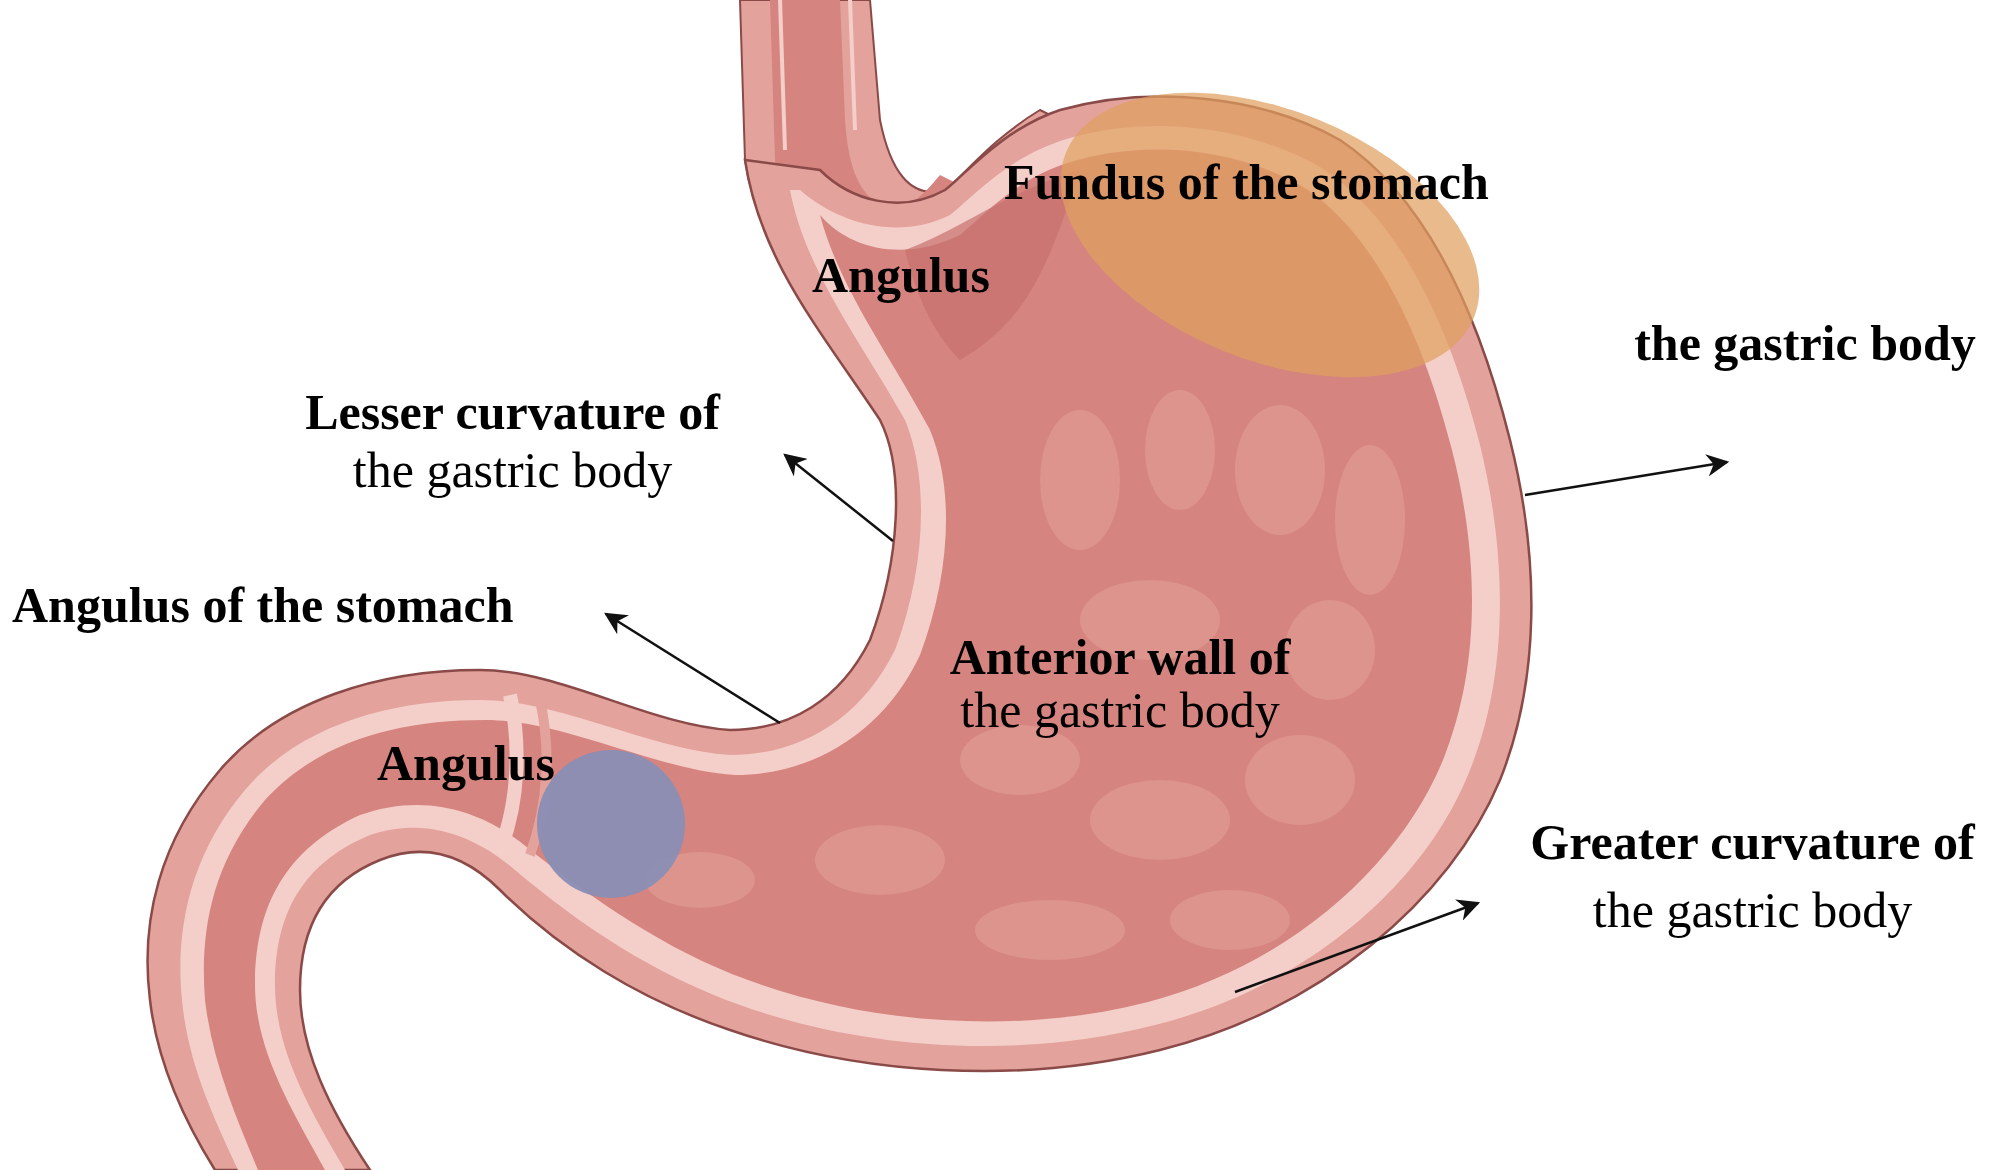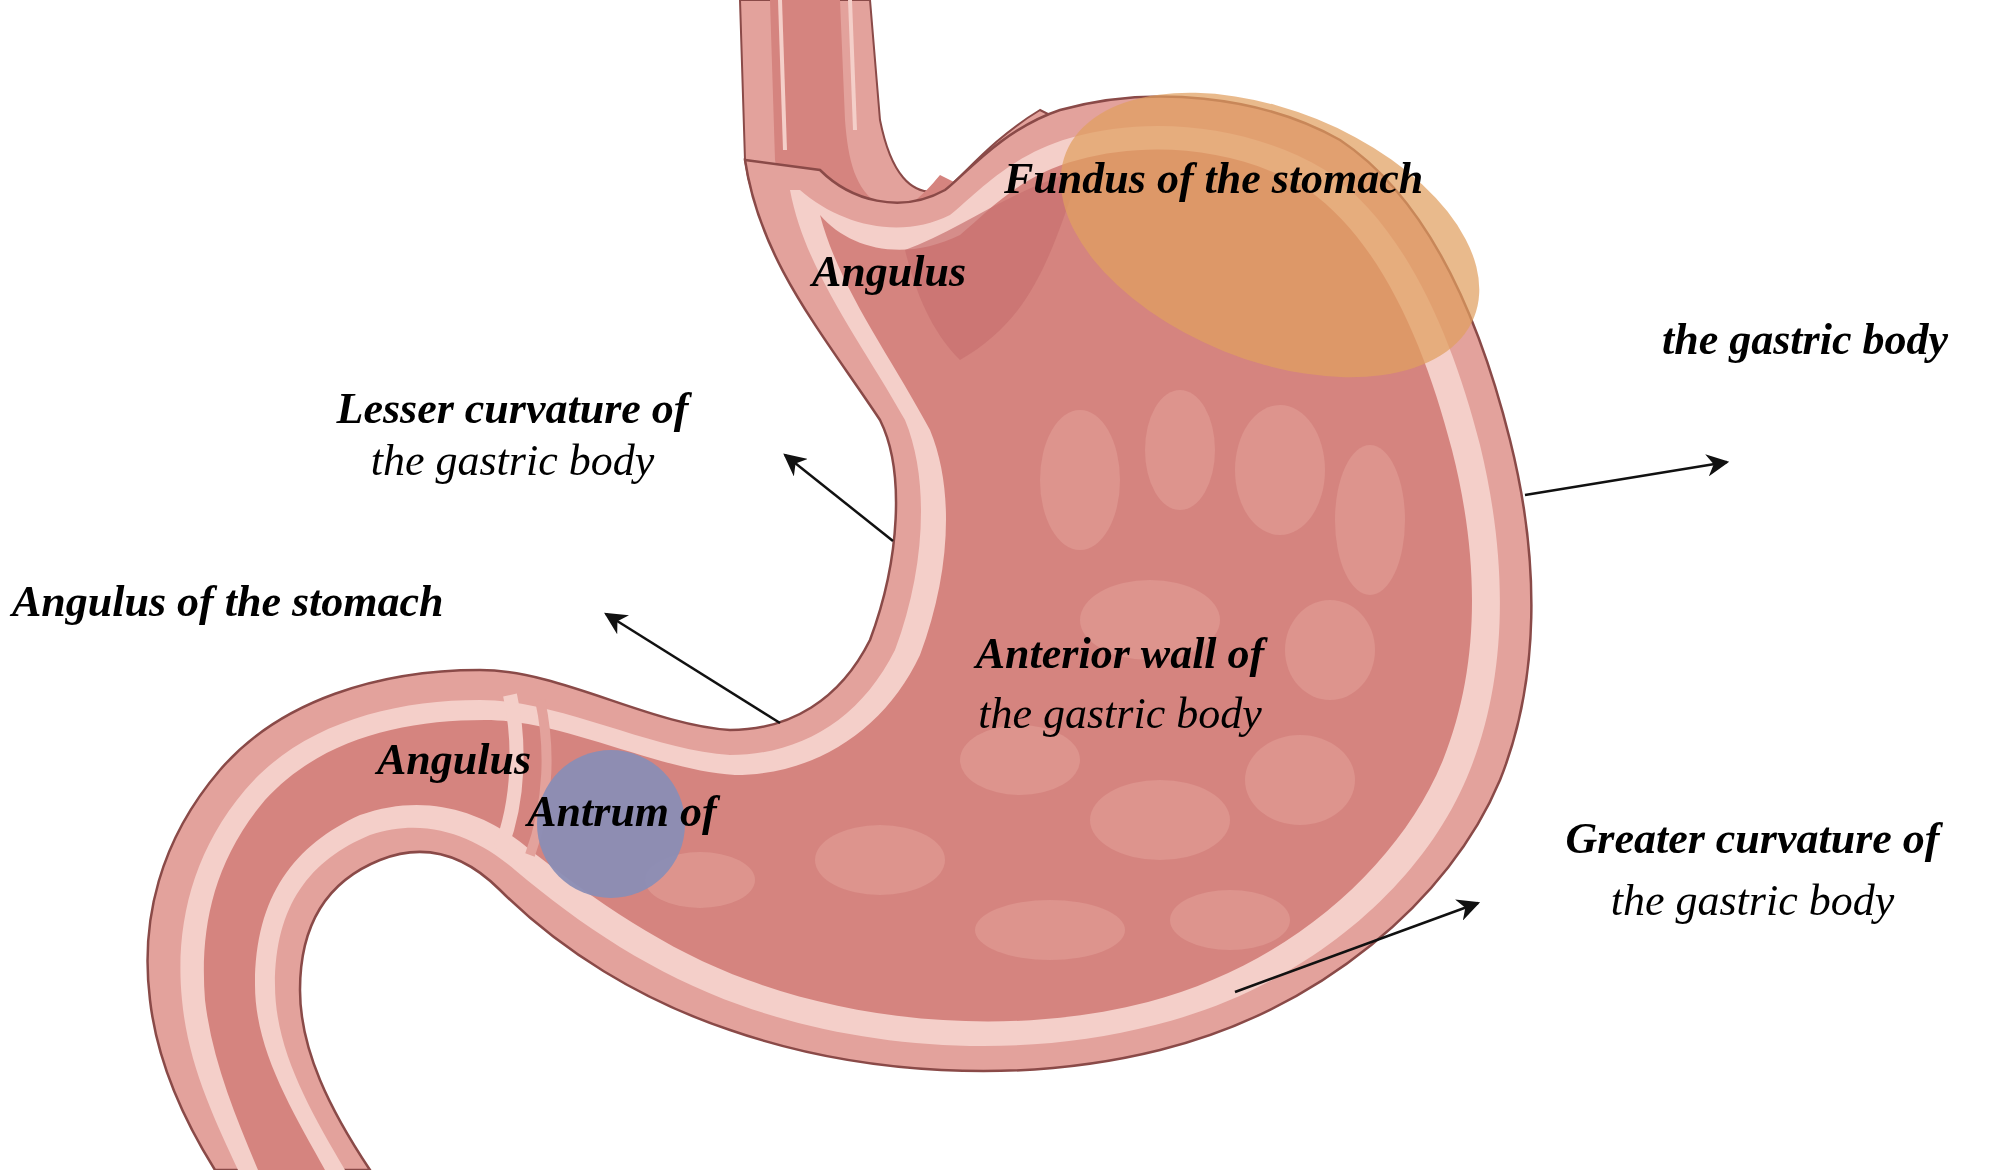--- a/index.html
+++ b/index.html
@@ -1,21 +1,21 @@
 <!DOCTYPE html>
 <html><head>
 <meta charset="utf-8">
 <style>
   html, body { margin: 0; padding: 0; background: #ffffff; }
   body { width: 2016px; height: 1170px; position: relative; overflow: hidden; }
   #diagram { position: absolute; left: 0; top: 0; width: 2016px; height: 1170px; }
   .label { position: absolute; font-family: "Liberation Serif", "DejaVu Serif", serif; color: #000; line-height: 1.0; white-space: nowrap; }
   .label .b { font-weight: bold; display: block; }
   .label .n { font-weight: normal; display: block; }
-  .fs { font-size: 44px; font-style: italic; }
+  .fs { font-size: 50px; }
   .center { text-align: center; }
 </style>
 </head>
 <body>
 
 <svg id="diagram" viewBox="0 0 2016 1170" xmlns="http://www.w3.org/2000/svg">
   <defs>
     <marker id="arrowhead" viewBox="0 0 10 10" refX="9" refY="5" markerWidth="9" markerHeight="9" orient="auto-start-reverse">
       <path d="M0,0 L10,5 L0,10 L3,5 z" fill="#111"></path>
     </marker>
@@ -141,28 +141,27 @@
 <div class="label fs center" style="left:270px; top:387px; width:485px;">
   <span class="b" style="margin-bottom:8px;">Lesser curvature of</span>
   <span class="n">the gastric body</span>
 </div>
 
 <div class="label fs" style="left:12px; top:580px;">
   <span class="b">Angulus of the stomach</span>
 </div>
 
 <div class="label fs center" style="left:920px; top:632px; width:400px;">
-  <span class="b" style="margin-bottom:16px;">Anterior wall of</span>
+  <span class="b" style="margin-bottom:3px;">Anterior wall of</span>
   <span class="n">the gastric body</span>
 </div>
 
 <div class="label fs" style="left:377px; top:738px;">
   <span class="b">Angulus</span>
 </div>
 
 <div class="label fs center" style="left:482px; top:790px; width:280px;">
-  <span class="b" style="margin-bottom:18px;">Antrum of</span>
 </div>
 
 <div class="label fs center" style="left:1490px; top:817px; width:525px;">
   <span class="b" style="margin-bottom:18px;">Greater curvature of</span>
   <span class="n">the gastric body</span>
 </div>
 
 </body></html>

